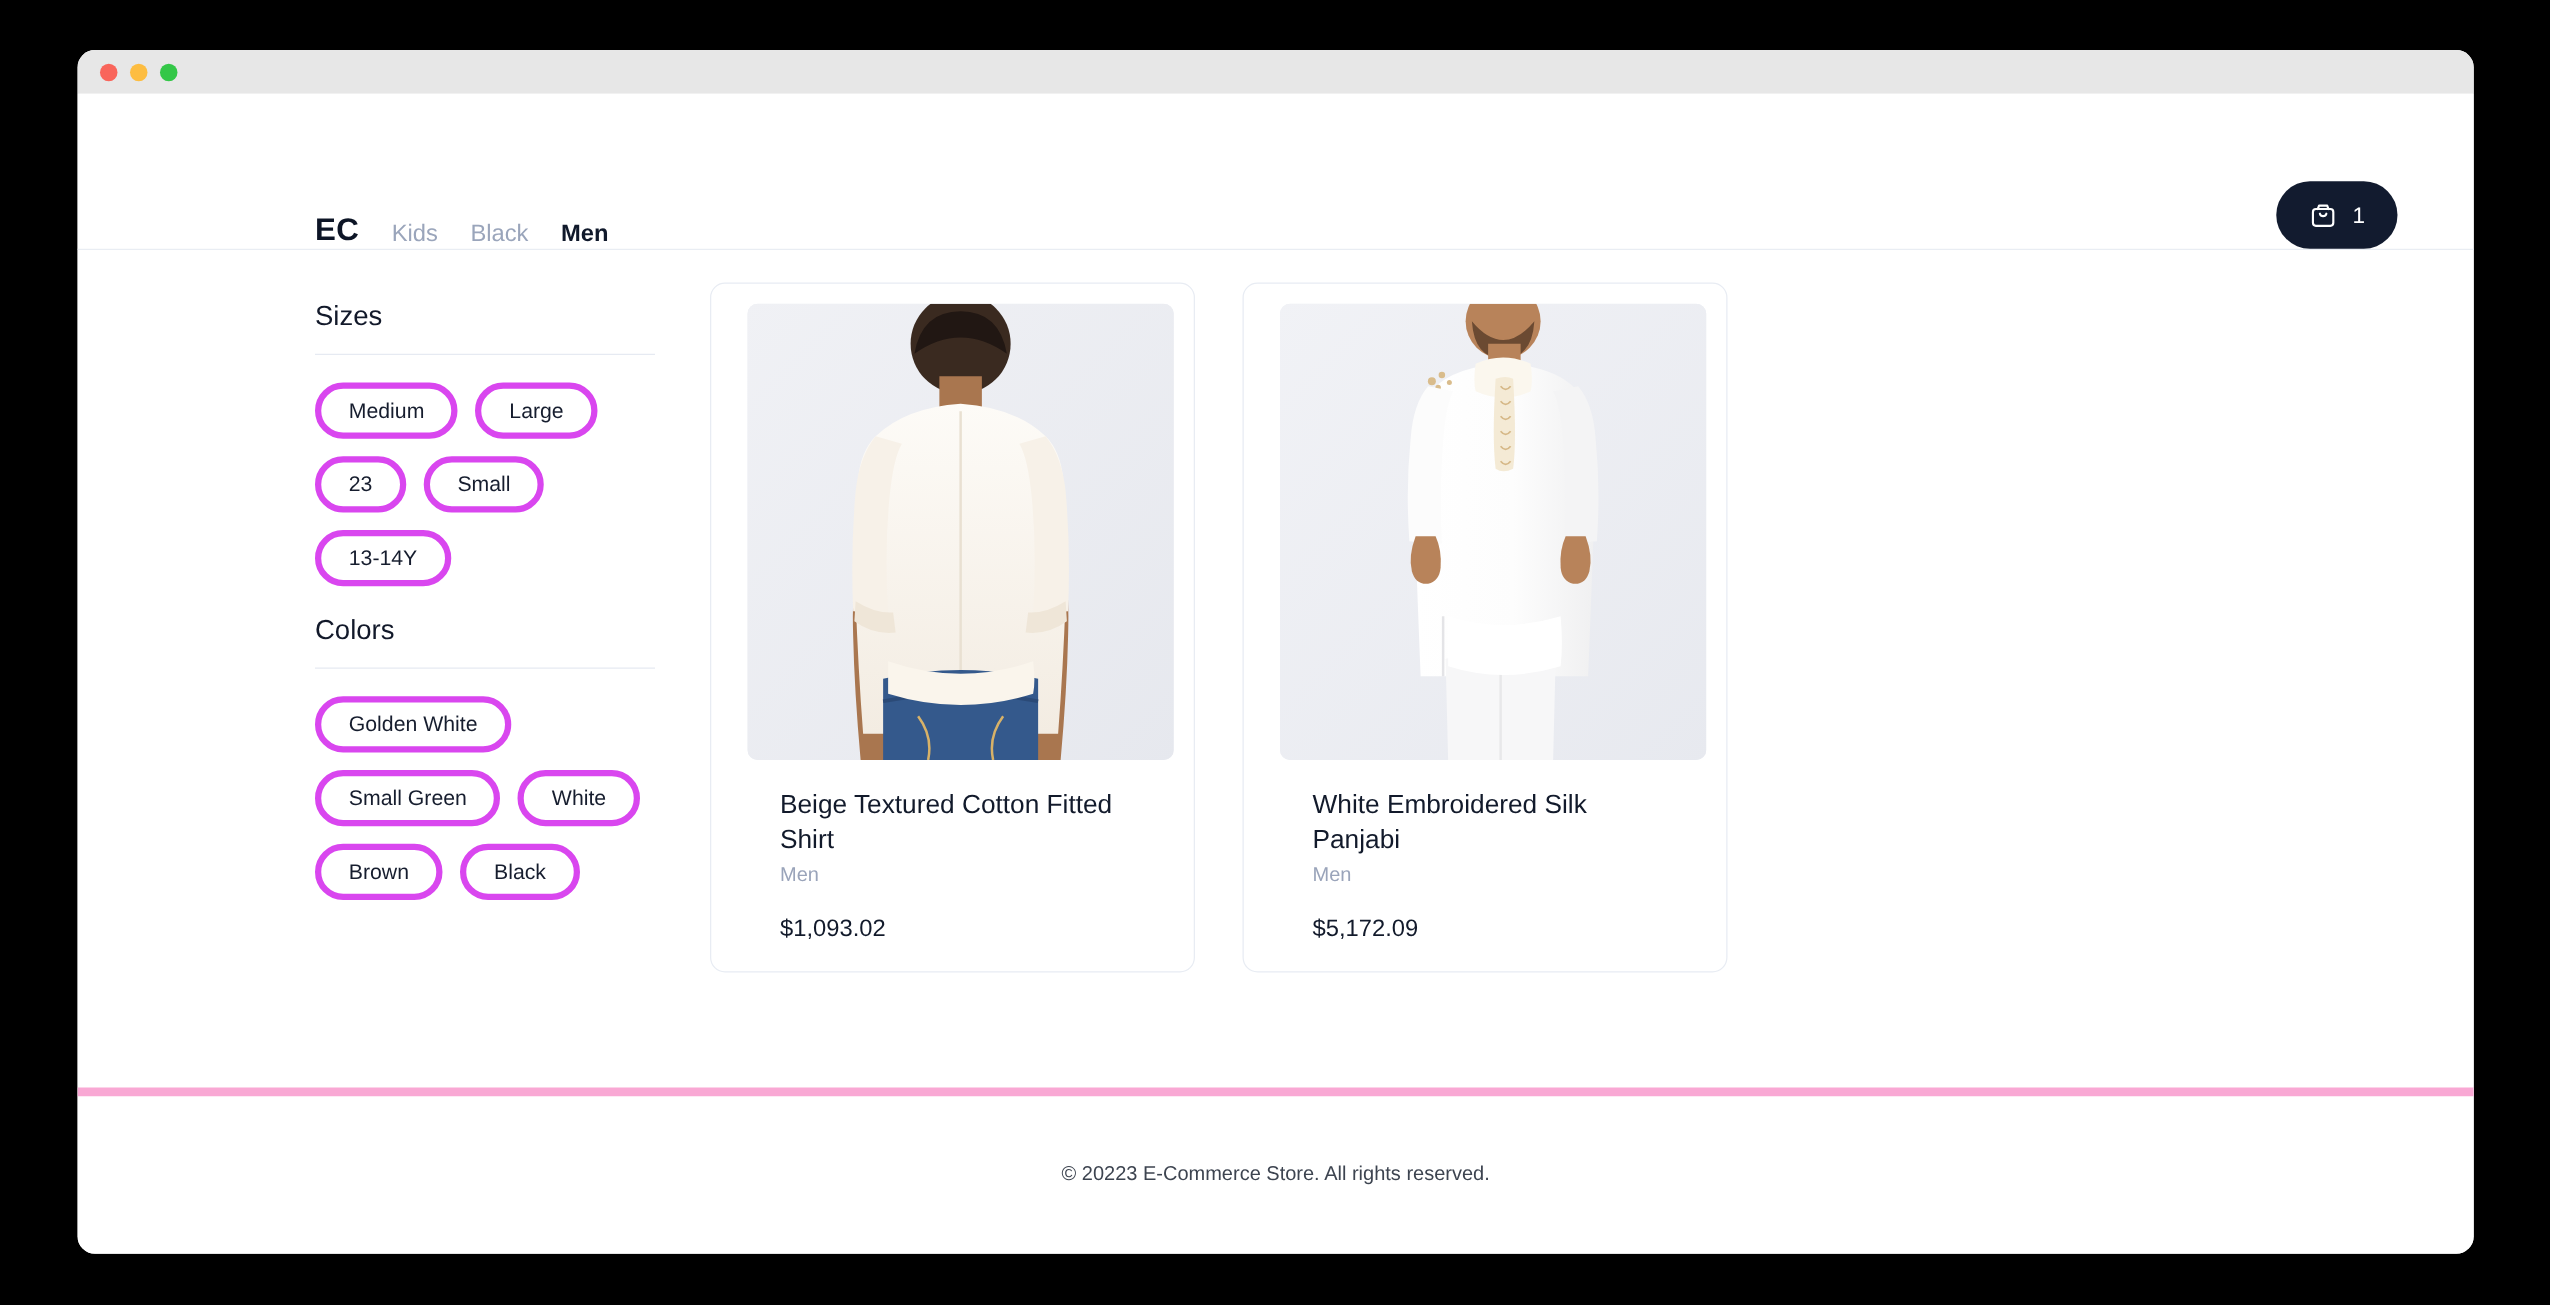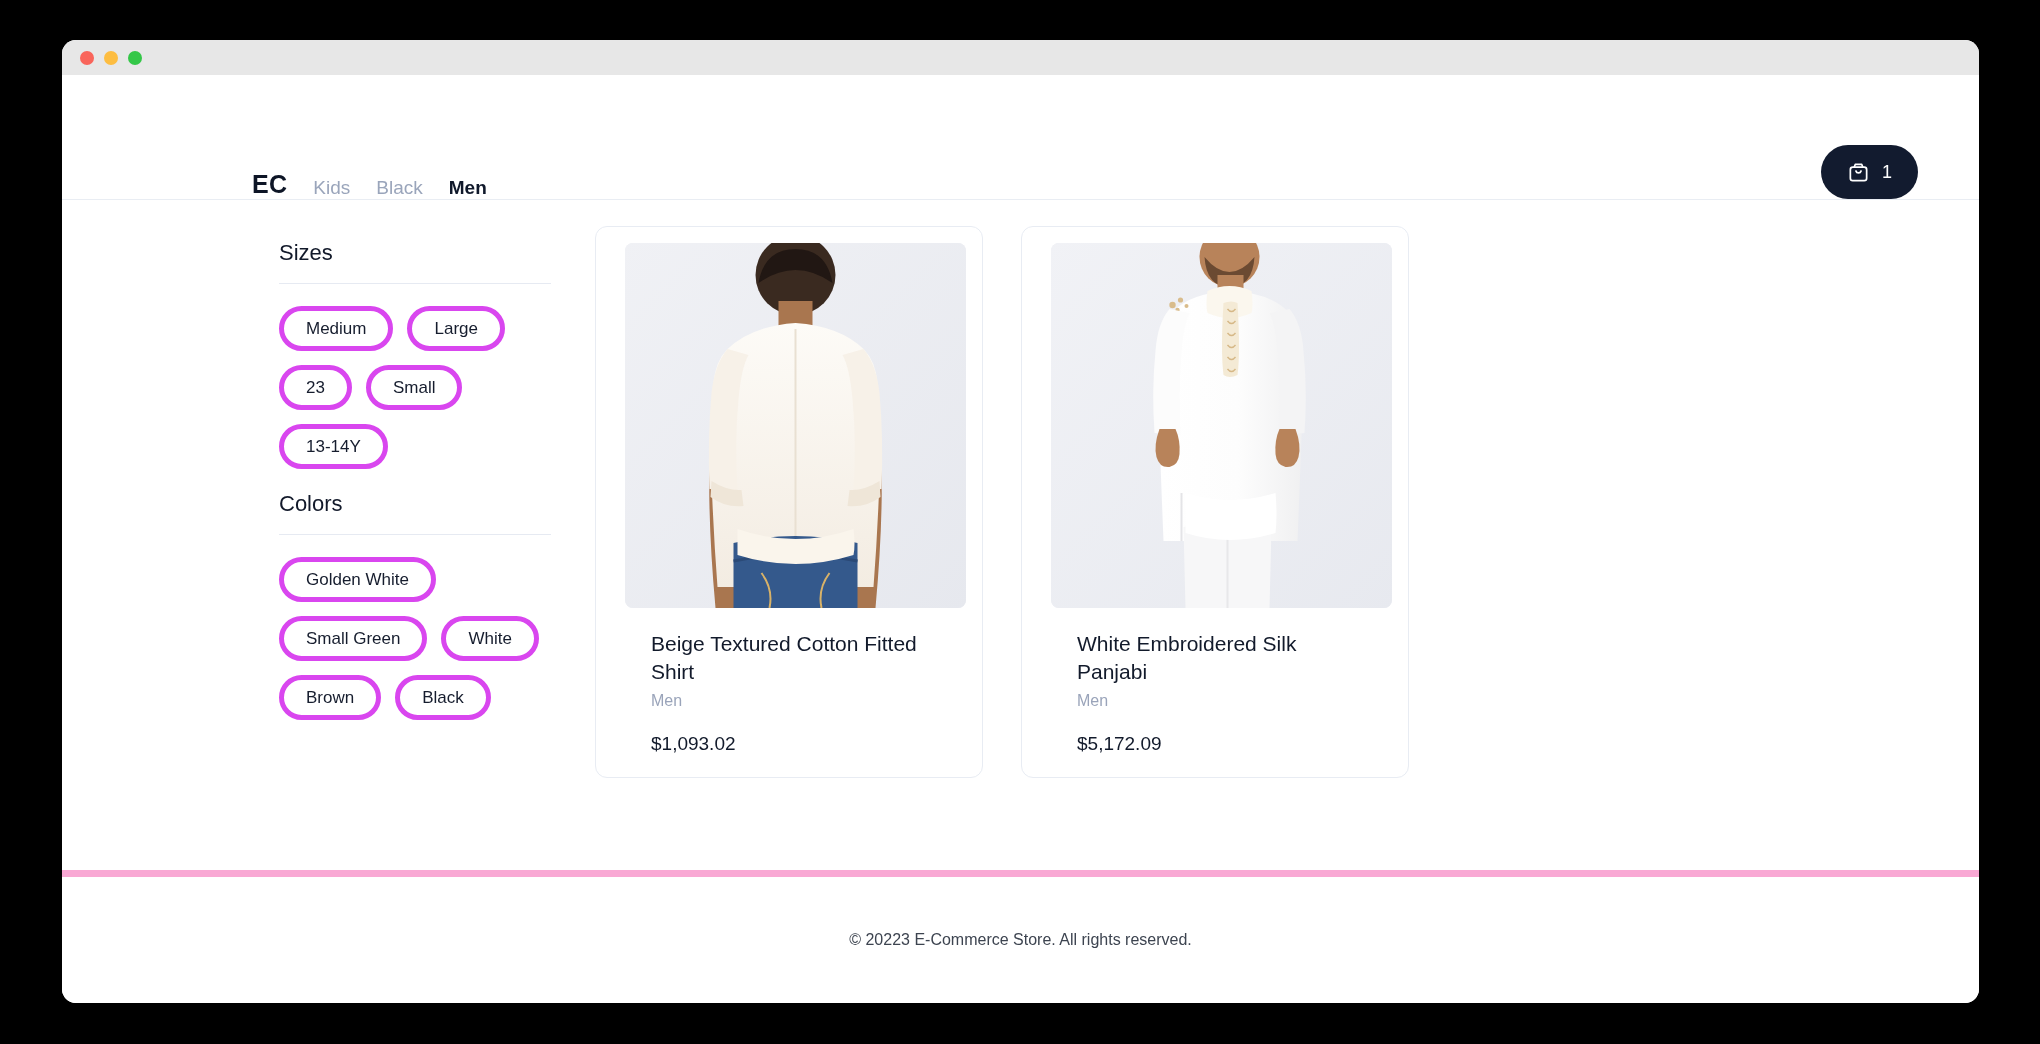--- a/index.html
+++ b/index.html
@@ -96,21 +96,20 @@
   }
 
   
   #content {
     flex: 1 1 auto;
     display: flex;
     align-items: flex-start;
     padding: 26px 48px 0 190px;
     background: #ffffff;
     overflow: hidden;
-    margin-left: 27px;
   }
 
   
   #filters-sidebar {
     width: 272px;
     flex: 0 0 auto;
     padding-top: 14px;
   }
   .filter-group { margin-bottom: 22px; }
   .filter-title {

